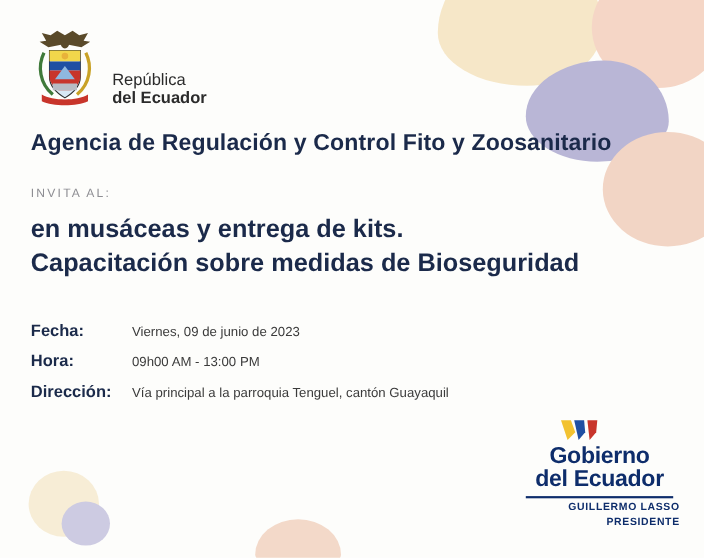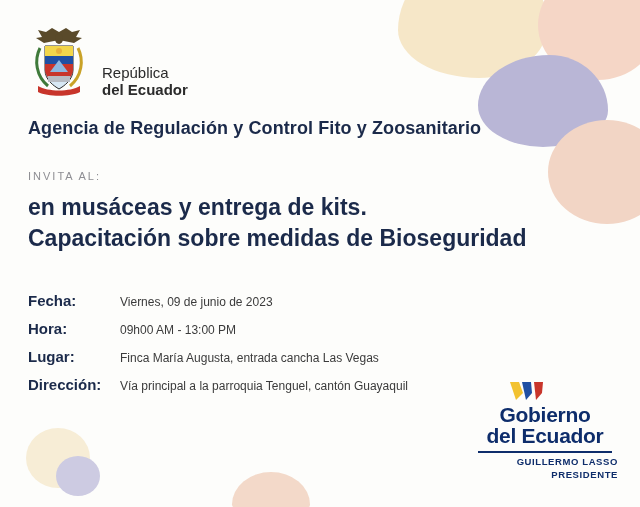--- a/index.html
+++ b/index.html
@@ -108,21 +108,21 @@
   .republic-text .line2 {
     font-size: 15px;
     color: #2b2b2b;
     font-weight: 700;
   }
 
   .agency {
     position: absolute;
     top: 118px;
     left: 28px;
-    font-size: 18px;
+    font-size: 21px;
     font-weight: 700;
     color: #1b2a4a;
     letter-spacing: 0.1px;
   }
 
   .invita {
     position: absolute;
     top: 170px;
     left: 28px;
     font-size: 11px;
@@ -261,24 +261,20 @@
   <div class="details">
     <div class="detail-row">
       <div class="detail-label">Fecha:</div>
       <div class="detail-value">Viernes, 09 de junio de 2023</div>
     </div>
     <div class="detail-row">
       <div class="detail-label">Hora:</div>
       <div class="detail-value">09h00 AM - 13:00 PM</div>
     </div>
     <div class="detail-row">
-      <div class="detail-label">Lugar:</div>
-      <div class="detail-value">Finca María Augusta, entrada cancha Las Vegas</div>
-    </div>
-    <div class="detail-row">
       <div class="detail-label">Dirección:</div>
       <div class="detail-value">Vía principal a la parroquia Tenguel, cantón Guayaquil</div>
     </div>
   </div>
 
   <div class="gob-logo">
     <div class="gob-ribbon">
       <svg viewBox="0 0 146 22" width="146" height="22" aria-hidden="true">
         <path d="M44 20 L38 2 L47 2 L51 13 Z" fill="#f2c230"></path>
         <path d="M54 20 L50 2 L59 2 L60 13 Z" fill="#1f4fa3"></path>

